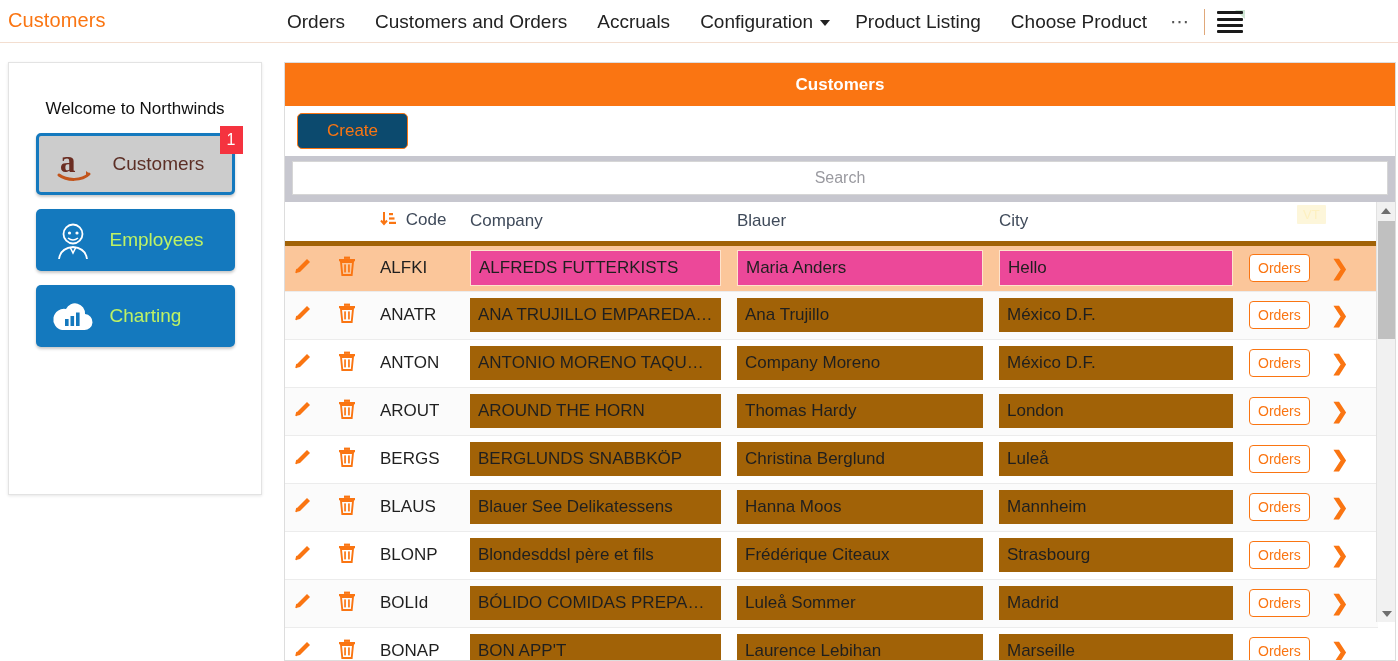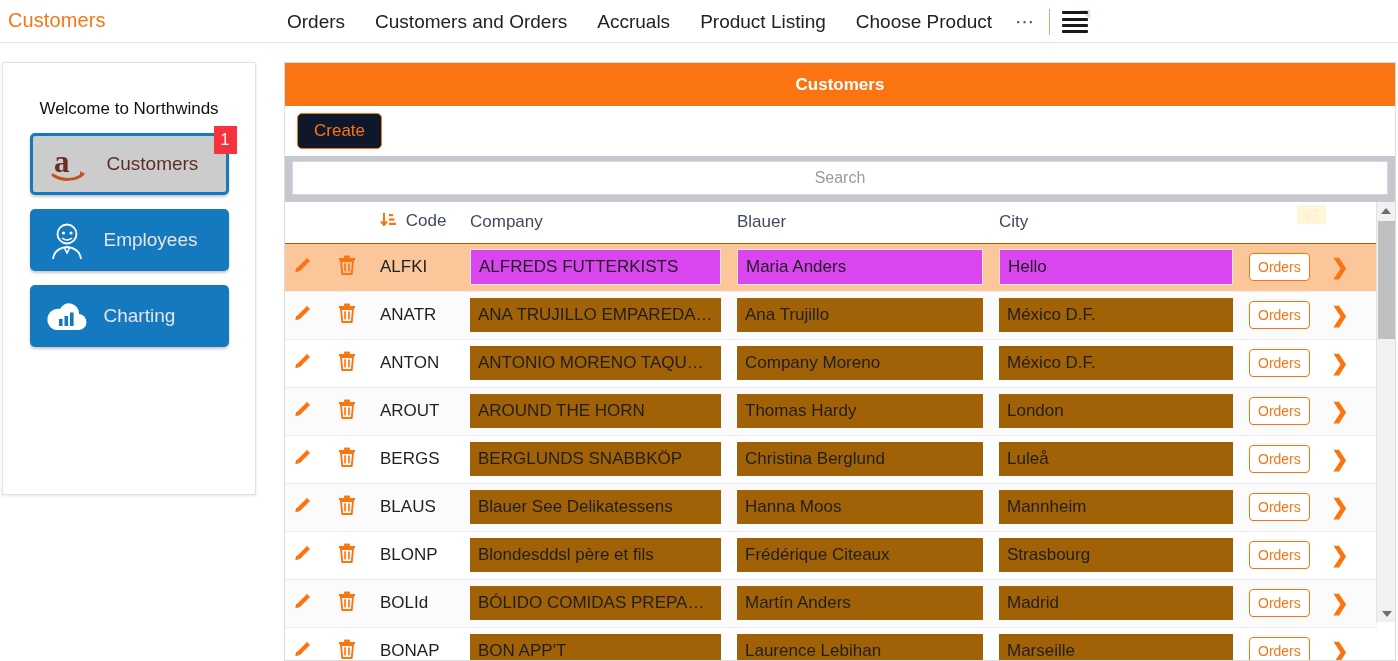--- a/index.html
+++ b/index.html
@@ -63,35 +63,35 @@
   .hamburger i:nth-child(4) { top: 19px; width: 26px; }
   .hamburger .corner {
     position: absolute; right: 0; top: -1px;
     width: 0; height: 0;
     border-left: 10px solid transparent;
     border-top: 9px solid #cfe6d4;
   }
 
   
   .sidebar {
-    position: absolute; left: 2px; top: 62px;
+    position: absolute; left: 8px; top: 62px;
     width: 254px; height: 433px;
     background: #ffffff;
     border: 1px solid #e3e3e3;
     box-shadow: 0 1px 3px rgba(0,0,0,.10);
   }
   .welcome {
     font-size: 17px; color: #111; text-align: center;
     margin-top: 36px; margin-bottom: 14px; font-weight: 400;
   }
   .side-btn {
     position: relative;
     width: 199px; margin: 0 auto 14px auto;
     height: 62px; border-radius: 5px;
-    background: #1479be; color: #e5e5e5;
+    background: #1479be; color: #bef264;
     display: flex; align-items: center;
     box-shadow: 0 2px 3px rgba(0,0,0,.22);
     cursor: pointer;
   }
   .side-btn .s-icon {
     width: 74px; display: flex; align-items: center; justify-content: center;
   }
   .side-btn .s-label { font-size: 19px; }
   .side-btn.selected {
     background: #cccccc; color: #5c2f26;
@@ -116,23 +116,23 @@
   .panel-head {
     height: 43px; background: #fa7512; color: #fff;
     display: flex; align-items: center; justify-content: center;
     font-size: 17px; font-weight: bold;
   }
   .toolbar {
     height: 50px; display: flex; align-items: center;
     padding: 0 12px; background: #fff;
   }
   .create-btn {
-    border: 1px solid #fa7512; color: #fa7512; background: #0f172a;
+    border: 1px solid #fa7512; color: #fa7512; background: #0c4a6e;
     font-size: 17px; border-radius: 5px;
-    padding: 7px 16px; cursor: pointer;
+    padding: 7px 29px; cursor: pointer;
   }
   .toolbar-right {
     margin-left: auto; display: flex; align-items: center; gap: 14px;
   }
   .rowcount { font-size: 16px; color: #222; }
   .chev { font-size: 23px; font-weight: bold; cursor: pointer; line-height: 1; }
   .chev.prev { color: #fcb680; }
   .chev.next { color: #fa7512; }
   .ico-svg { cursor: pointer; display: block; }
 
@@ -150,39 +150,39 @@
 
   
   .grid-wrap { position: relative; }
   .grid {
     width: 1093px; border-collapse: collapse; table-layout: fixed;
     font-size: 17px;
   }
   .grid th {
     font-weight: 400; color: #3f4a5a; text-align: left;
     height: 41px; padding: 0 8px; background: #fff;
-    border-bottom: 1px solid #a16207;
+    border-bottom: 5px solid #a16207;
     vertical-align: middle;
   }
   .grid td {
     height: 48px; padding: 0 8px; border-bottom: 1px solid #ececec;
     vertical-align: middle; color: #1f1f1f;
   }
   .c-edit   { width: 45px; }
   .c-del    { width: 42px; }
   .c-code   { width: 90px; }
   .c-comp   { width: 267px; }
   .c-cont   { width: 262px; }
   .c-city   { width: 250px; }
   .c-ord    { width: 82px; }
   .c-go     { width: 55px; }
 
   tr.row-even td { background: #fbfbfb; }
   tr.row-sel td  { background: #fbc69a; }
-  tr.row-sel .cell-box { background: #d946ef; border: 1px solid #fde3cc; }
+  tr.row-sel .cell-box { background: #ec4899; border: 1px solid #fde3cc; }
 
   .cell-box {
     display: block; background: #a16207;
     padding: 7px 8px; min-height: 34px; line-height: 20px;
     white-space: nowrap; overflow: hidden; text-overflow: ellipsis;
   }
   .pencil { cursor: pointer; }
   .trash  { cursor: pointer; }
   .orders-btn {
     border: 1px solid #fa7512; color: #fa7512; background: #fff;
@@ -226,20 +226,23 @@
 </head>
 <body>
 
 <div class="navbar">
   <div class="brand">Customers</div>
 
   <div class="nav-items">
     <div class="nav-link">Orders</div>
     <div class="nav-link">Customers and Orders</div>
     <div class="nav-link">Accruals</div>
+    <div class="nav-link has-caret">
+      <span>Configuration</span><span class="caret"></span>
+    </div>
     <div class="nav-link">Product Listing</div>
     <div class="nav-link">Choose Product</div>
     <div class="nav-ellipsis">⋯</div>
     <div class="nav-divider"></div>
     <div class="hamburger">
       <span class="corner"></span>
       <i></i>
       <i></i>
       <i></i>
       <i></i>
@@ -523,21 +526,21 @@
                   <rect x="6" y="0.6" width="6" height="2.3" fill="#fa7512"></rect>
                   <path d="M3 6 h12 l-1.3 13 h-9.4 z" fill="none" stroke="#fa7512" stroke-width="1.9"></path>
                   <rect x="6.2" y="8.4" width="1.7" height="8" fill="#fa7512"></rect>
                   <rect x="10.1" y="8.4" width="1.7" height="8" fill="#fa7512"></rect>
                 </svg></span></td>
             <td>BOLId</td>
             <td>
               <span class="cell-box">BÓLIDO COMIDAS PREPARA…</span>
             </td>
             <td>
-              <span class="cell-box">Martín Anders</span>
+              <span class="cell-box">Luleå Sommer</span>
             </td>
             <td>
               <span class="cell-box">Madrid</span>
             </td>
             <td><button class="orders-btn">Orders</button></td>
             <td><span class="go-chev">❯</span></td>
           </tr>
           <tr class="">
             <td><span class="pencil"><svg width="20" height="20" viewBox="0 0 20 20" aria-hidden="true">
                   <path d="M3 17 l1-4 10-10 3 3 -10 10 z" fill="#fa7512"></path>

